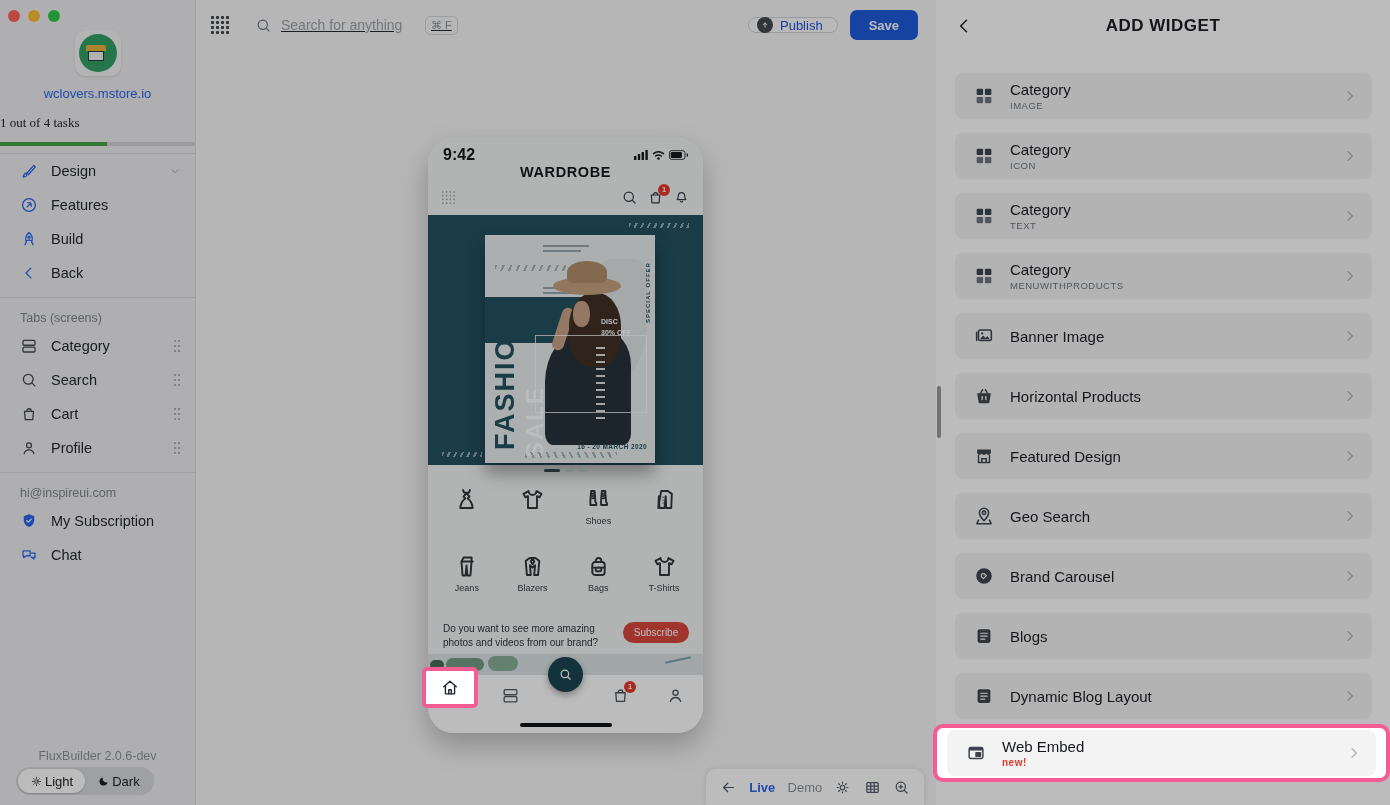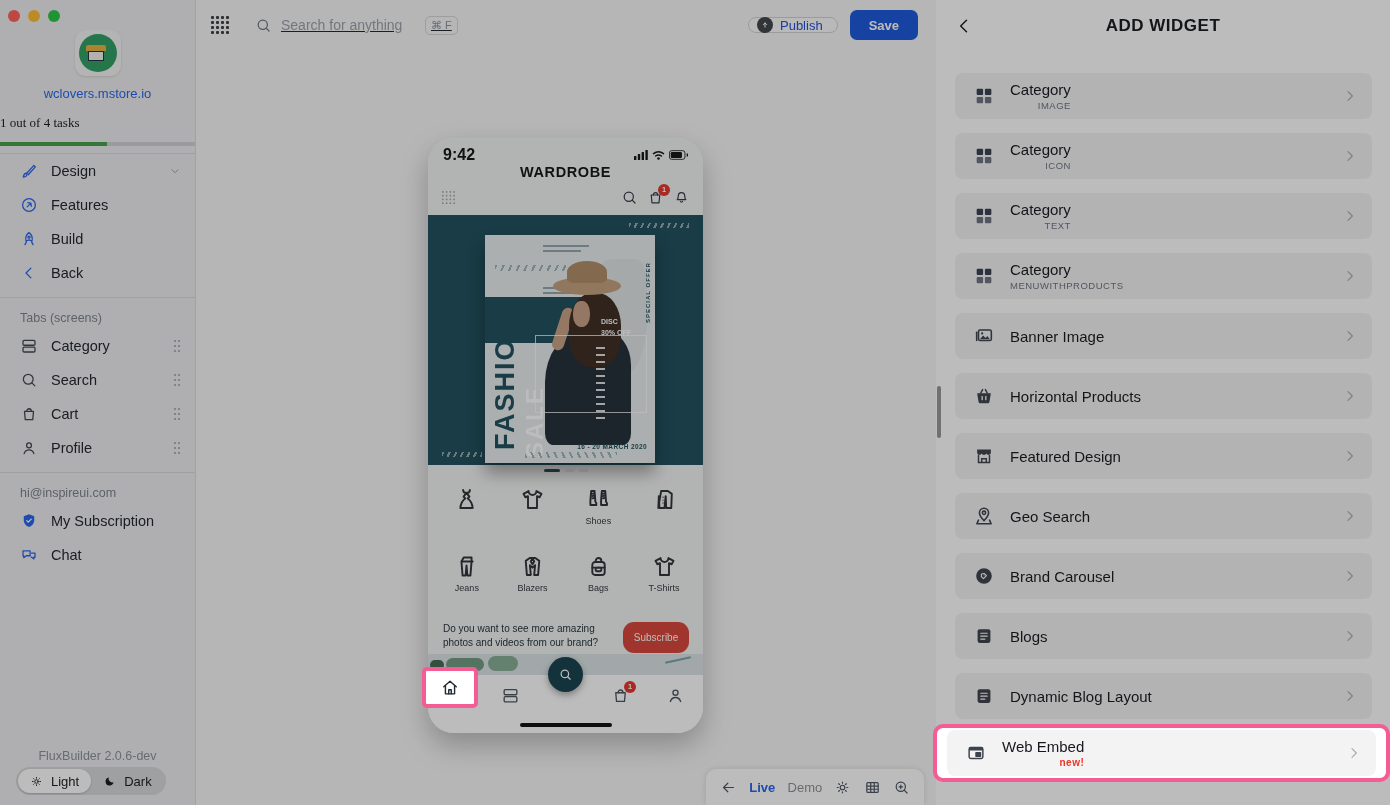--- a/index.html
+++ b/index.html
@@ -25,21 +25,21 @@
   .sep { border-top:1px solid #d7d8db; margin-top:7px; }
   .srow { display:flex; align-items:center; height:34px; padding:0 14px 0 20px; cursor:pointer; font-size:14.5px; color:#20242a; }
   .srow .ric { width:18px; height:18px; margin-right:13px; color:#2563eb; flex:0 0 auto; }
   .srow .ric.gray { color:#3d454e; }
   .srow .grow { flex:1; }
   .sec-label { font-size:12.5px; color:#7b828b; padding:13px 0 4px 20px; }
   .drag { color:#9ca3af; }
   .chev-dn { color:#8a9097; }
   .version { position:absolute; bottom:42px; width:100%; text-align:center; font-size:12.5px; color:#8a9097; }
   .toggle { position:absolute; bottom:10px; left:16px; height:28px; background:#d7d8da; border-radius:15px; display:flex; align-items:center; padding:2px; }
-  .tbtn { display:flex; align-items:center; gap:8px; font-size:13px; height:24px; padding:0 12px; border-radius:13px; color:#17191d; cursor:pointer; }
+  .tbtn { display:flex; align-items:center; gap:2px; font-size:13px; height:24px; padding:0 12px; border-radius:13px; color:#17191d; cursor:pointer; }
   .tbtn.active { background:#fff; box-shadow:0 1px 2px rgba(0,0,0,.18); }
 
   
   .canvas { position:absolute; left:197px; top:0; width:739px; height:805px; background:#f7f7f8; }
   .topbar { height:50px; display:flex; align-items:center; padding:0 18px 0 14px; }
   .apps-btn { width:18px; height:18px; color:#3a3f45; cursor:pointer; }
   .searchbox { display:flex; align-items:center; margin-left:26px;text-decoration:underline; }
   .searchbox .sic { width:17px; height:17px; color:#6b7280; }
   .searchbox input { border:none; outline:none; background:transparent; font-size:14px; margin-left:9px; width:142px; color:#20242a; font-family:"Liberation Sans",sans-serif; }
   .searchbox input::placeholder { color:#9aa1a9; }
@@ -102,21 +102,21 @@
 
   .cats { position:absolute; top:348px; left:0; width:100%; padding:0 6px; }
   .cat-grid { display:flex; }
   .cat-cell { flex:1; display:flex; flex-direction:column; align-items:center; cursor:pointer; }
   .cat-cell .cic { width:27px; height:27px; color:#2c3237; }
   .cat-lbl { font-size:9px; color:#30373d; margin-top:3px; height:11px; }
   .cat-grid.row2 { margin-top:26px; }
 
   .promo { position:absolute; top:484px; left:0; width:100%; padding:0 14px 0 15px; display:flex; align-items:flex-start; }
   .promo-txt { font-size:10px; color:#23333c; line-height:1.35; width:172px; }
-  .promo-btn { margin-left:auto; width:66px; height:31px; border-radius:11px; background:#d7453a; color:#fff; font-size:10px; display:flex; align-items:center; justify-content:center; cursor:pointer; }
+  .promo-btn { margin-left:auto; width:66px; height:21px; border-radius:11px; background:#d7453a; color:#fff; font-size:10px; display:flex; align-items:center; justify-content:center; cursor:pointer; }
 
   .strip { position:absolute; top:516px; left:0; width:100%; height:22px; background:#dbe4e5; overflow:hidden; }
   .blob1 { position:absolute; left:18px; top:4px; width:38px; height:13px; border-radius:8px; background:#6f9a80; }
   .blob2 { position:absolute; left:60px; top:2px; width:30px; height:15px; border-radius:8px; background:#86ac94; }
   .blob3 { position:absolute; left:2px; top:6px; width:14px; height:10px; border-radius:6px; background:#42684f; }
   .blob4 { position:absolute; right:12px; top:5px; width:26px; height:2px; background:#7aa0ae; transform:rotate(-12deg); }
 
   .pnav { position:absolute; top:537px; left:0; width:100%; height:58px; background:#fff; }
   .pnav-row { display:flex; height:40px; align-items:center; }
   .pnav-slot { flex:1; display:flex; align-items:center; justify-content:center; position:relative; }
@@ -130,21 +130,21 @@
   .panel { position:absolute; left:936px; top:0; width:454px; height:805px; background:#ffffff; }
   .panel-scrollthumb { position:absolute; left:1px; top:386px; width:4px; height:52px; border-radius:2px; background:#97979b; cursor:pointer; }
   .panel-head { position:relative; height:52px; display:flex; align-items:center; justify-content:center; }
   .panel-back { position:absolute; left:18px; top:16px; width:20px; height:20px; color:#16181c; cursor:pointer; }
   .panel-title { font-size:17px; font-weight:700; letter-spacing:.5px; color:#16181c; }
   .wlist { padding:21px 18px 0 19px; }
   .witem { display:flex; align-items:center; height:46px; border-radius:8px; background:#f3f3f4; margin-bottom:14px; padding:0 14px 0 18px; cursor:pointer; }
   .wicon { width:22px; height:22px; color:#3c434b; margin-right:15px; flex:0 0 auto; }
   .wtext { display:flex; flex-direction:column; justify-content:center; }
   .wtitle { font-size:15px; color:#16181d; font-weight:500; }
-  .wsub { font-size:9.5px; letter-spacing:.5px; color:#6b7280; margin-top:2px;text-align:right; }
+  .wsub { font-size:9.5px; letter-spacing:.5px; color:#6b7280; margin-top:2px; }
   .wsub:empty { display:none; }
   .wsub.new { color:#eb3529; font-weight:700; font-size:10px; }
   .wchev { margin-left:auto; width:16px; height:16px; color:#a6abb2; }
   .spot-row { position:relative; z-index:60; background:#fff; border:4px solid #f45c94; border-radius:10px; padding:2px 10px; margin:-9px -18px -9px -22px; }
   .spot-row .witem { margin-bottom:0; }
 
   
   .overlay { position:absolute; inset:0; background:rgba(15,15,15,0.28); z-index:50; pointer-events:none; }
 </style>
 </head>

